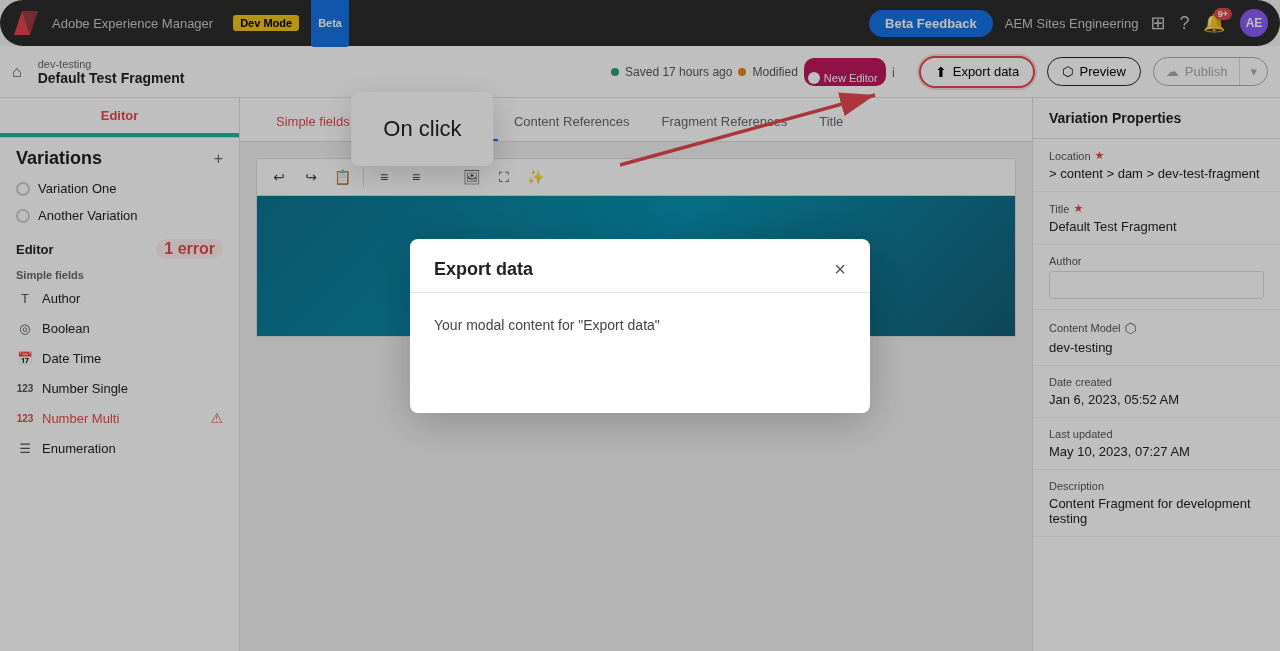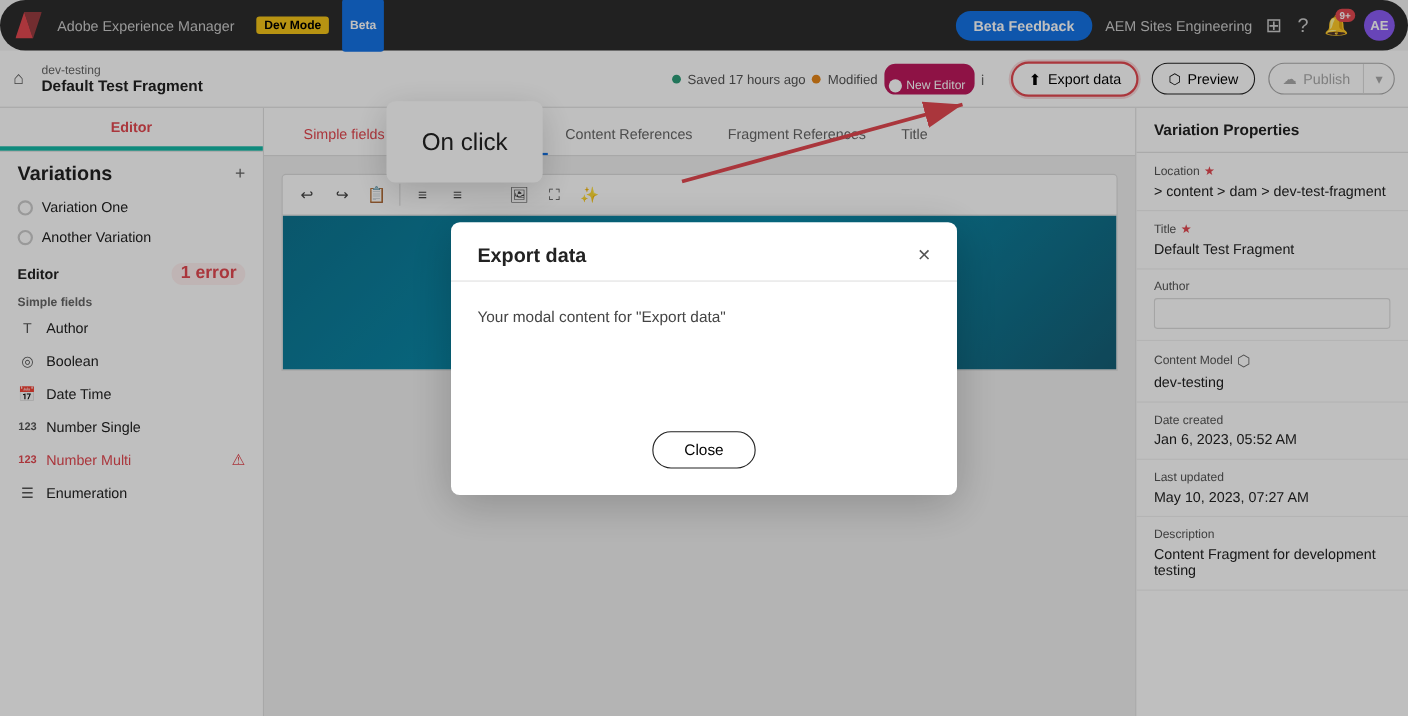--- a/index.html
+++ b/index.html
@@ -334,17 +334,14 @@
   </svg>
 </div>
 
 <div class="modal-overlay" style="position:fixed;top:0;left:0;">
   <div class="modal">
     <div class="modal-header">
       <span class="modal-title">Export data</span>
       <button class="modal-close">×</button>
     </div>
     <div class="modal-body">Your modal content for "Export data"</div>
-    <div class="modal-footer">
-      <button class="modal-close-btn">Close</button>
-    </div>
   </div>
 </div>
 
 </body></html>

